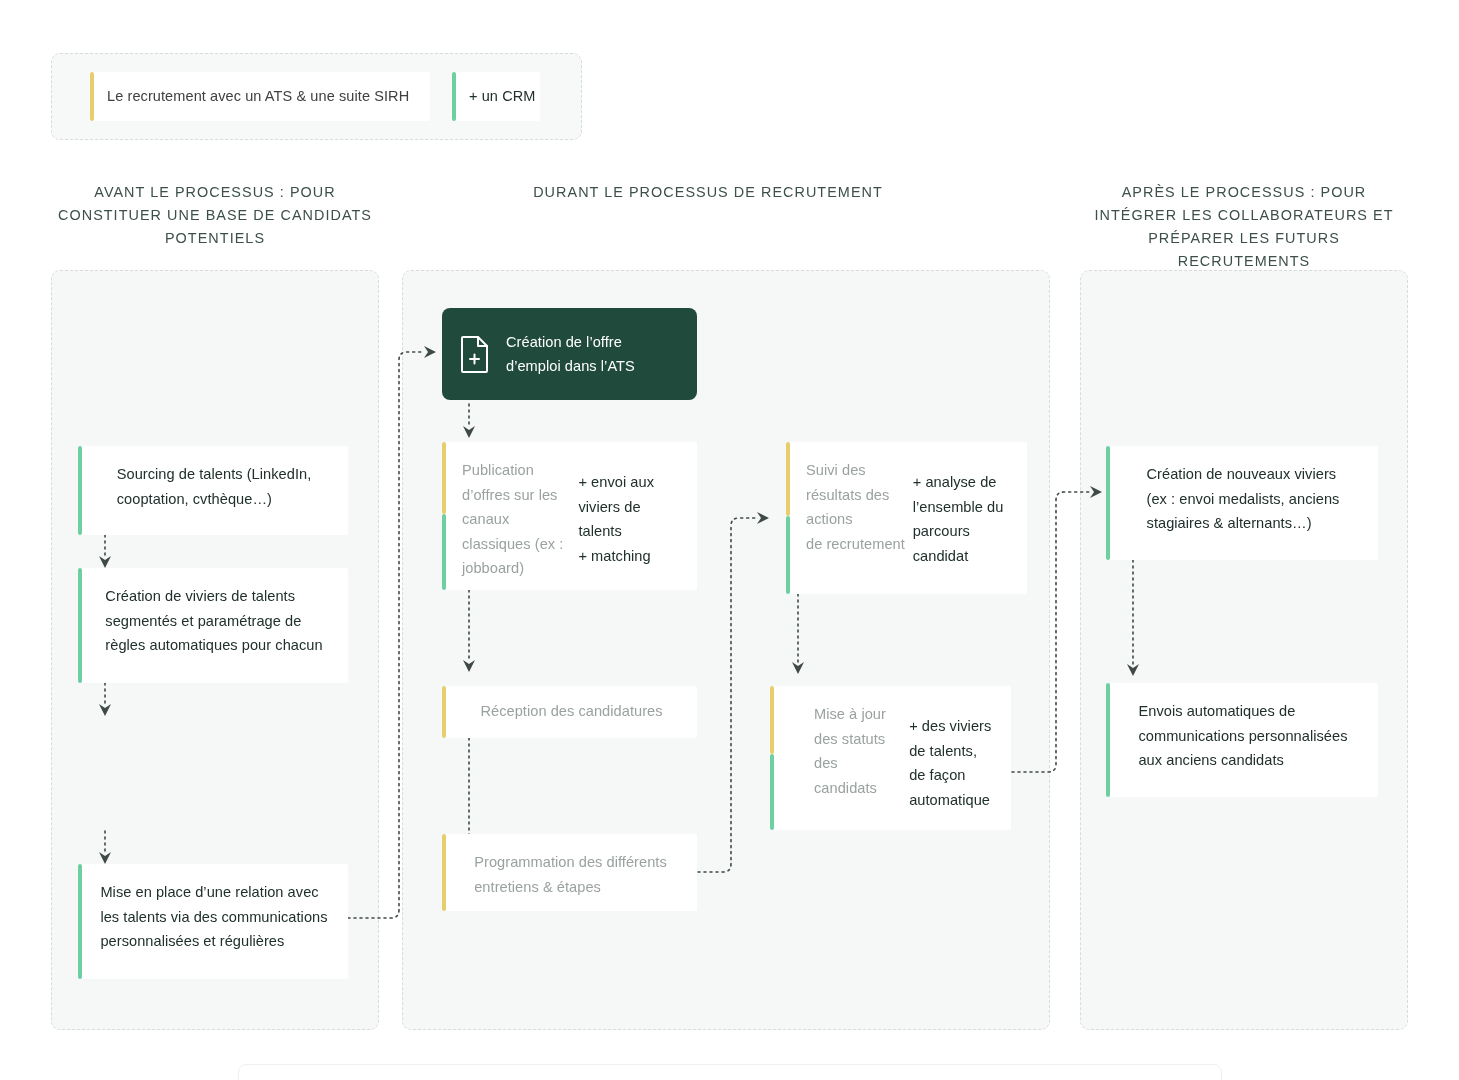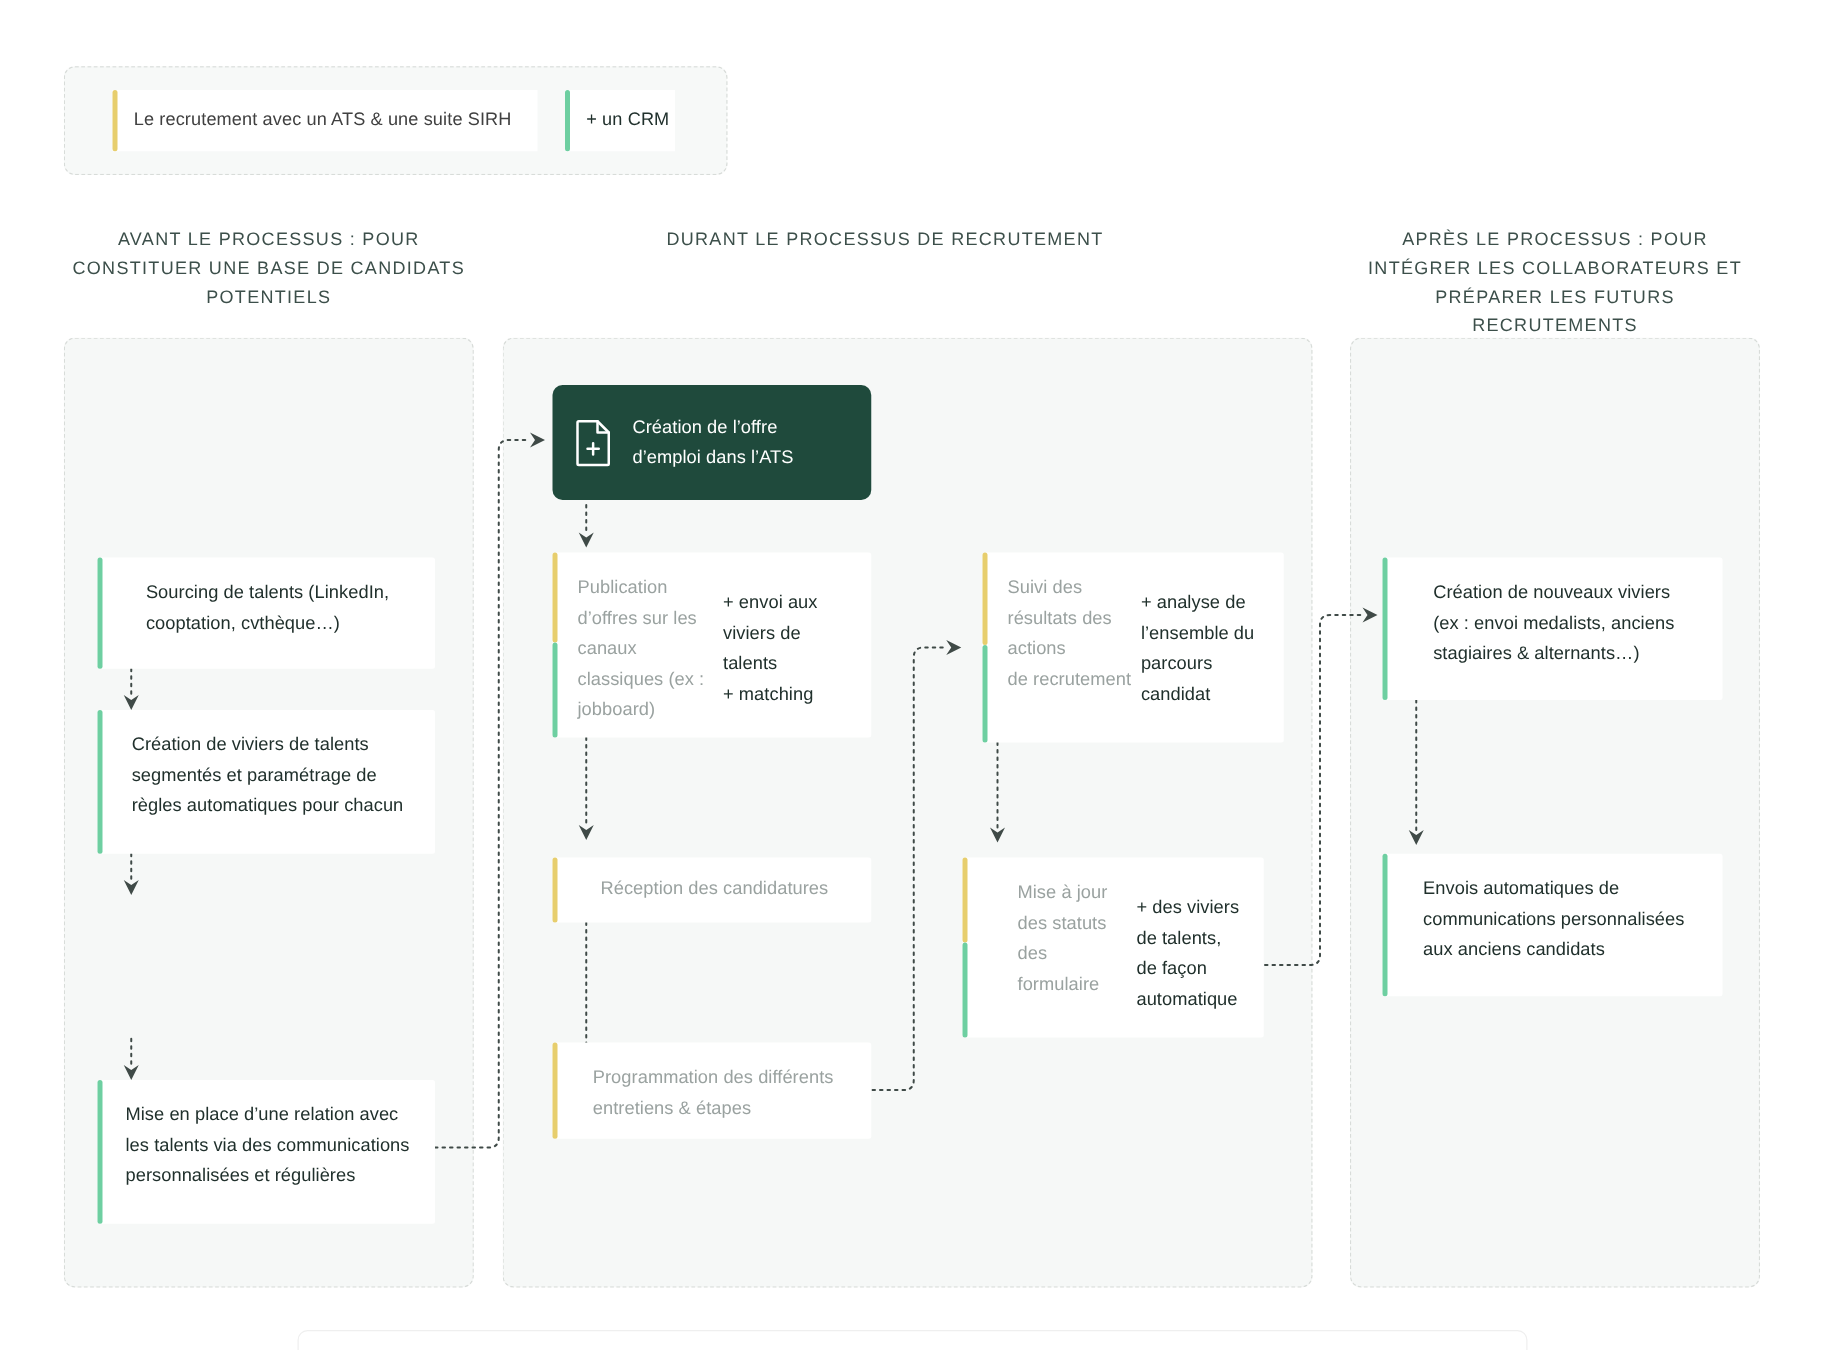--- a/index.html
+++ b/index.html
@@ -270,21 +270,21 @@
   </div>
 
   <div class="card" style="left:770px; top:686px; width:241px; height:144px;gap:24px;">
     <span class="bars">
       <span class="bar-seg amber" style="height:68px;"></span>
       <span class="bar-seg green" style="height:76px;"></span>
     </span>
     <span class="card-body">
       <span class="blk">
         <span class="line muted">Mise à jour des statuts des</span><br>
-        <span class="line muted">formulaire</span>
+        <span class="line muted">candidats</span>
       </span>
       <span class="blk">
         <span class="line dark">+ des viviers de talents,</span><br>
         <span class="line dark">de façon automatique</span>
       </span>
     </span>
   </div>
 
   <div class="card" style="left:1106px; top:446px; width:272px; height:114px;">
     <span class="bars">

